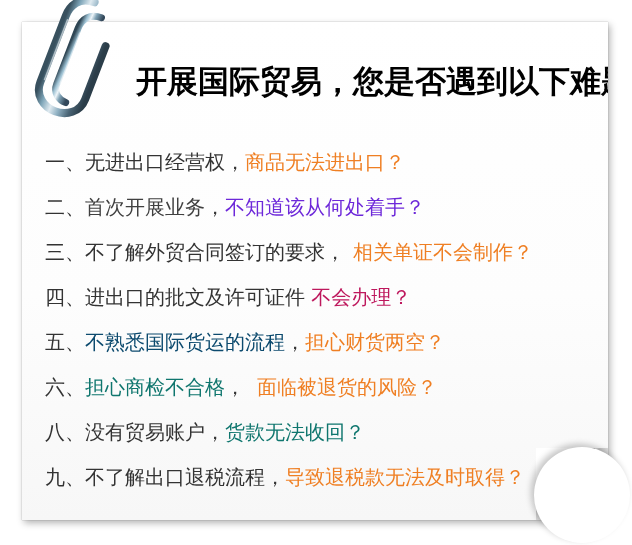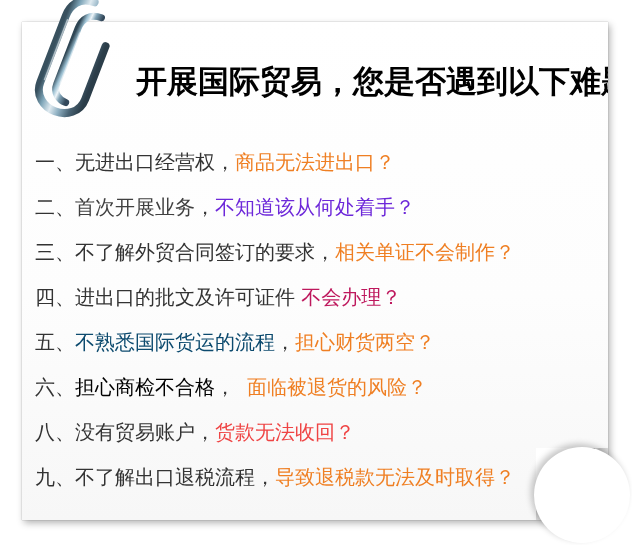--- a/index.html
+++ b/index.html
@@ -93,21 +93,21 @@
     font-size: 31px;
     font-weight: bold;
     letter-spacing: 0px;
     color: #000000;
     line-height: 1;
   }
 
   
   .list {
     position: absolute;
-    left: 13px;
+    left: 23px;
     top: 118px;
     width: 560px;
   }
   .list-item {
     height: 45px;
     line-height: 45px;
     white-space: nowrap;
     font-family: "DejaVu Sans", "Liberation Sans", sans-serif;
     font-size: 20px;
     color: #333333;
@@ -131,25 +131,25 @@
 
 <div id="stage">
 
   <div class="card" style="background: rgb(253, 253, 253);">
 
     <div class="title" style="color: rgb(0, 0, 0);">开展国际贸易，您是否遇到以下难题</div>
 
     <div class="list">
         <div class="list-item"><span class="li-lead" style="color: rgb(51, 51, 51);">一、</span><span class="li-lead" style="color: rgb(51, 51, 51);">无进出口经营权</span><span class="li-sep" style="color: rgb(51, 51, 51);">，</span><span class="li-hi" style="color: rgb(239, 127, 35);">商品无法进出口？</span></div>
         <div class="list-item"><span class="li-lead" style="color: rgb(51, 51, 51);">二、</span><span class="li-lead" style="color: #404040;">首次开展业务</span><span class="li-sep" style="color: rgb(51, 51, 51);">，</span><span class="li-hi" style="color: #6d28d9;">不知道该从何处着手？</span></div>
-        <div class="list-item"><span class="li-lead" style="color: rgb(51, 51, 51);">三、</span><span class="li-lead" style="color: rgb(51, 51, 51);">不了解外贸合同签订的要求</span><span class="li-sep" style="color: rgb(51, 51, 51);">，</span><span class="li-hi" style="color: rgb(239, 127, 35);">相关单证不会制作？</span></div>
+        <div class="list-item"><span class="li-lead" style="color: rgb(51, 51, 51);">三、</span><span class="li-lead" style="color: rgb(51, 51, 51);">不了解外贸合同签订的要求</span><span class="li-sep" style="color: rgb(51, 51, 51);">，</span><span class="li-hi" style="color: rgb(239, 127, 35); margin-left: 8px;">相关单证不会制作？</span></div>
         <div class="list-item"><span class="li-lead" style="color: rgb(51, 51, 51);">四、</span><span class="li-lead" style="color: rgb(51, 51, 51);">进出口的批文及许可证件</span><span class="li-sep" style="color: rgb(51, 51, 51);"> </span><span class="li-hi" style="color: #be185d;">不会办理？</span></div>
         <div class="list-item"><span class="li-lead" style="color: rgb(51, 51, 51);">五、</span><span class="li-lead" style="color: #0c4a6e;">不熟悉国际货运的流程</span><span class="li-sep" style="color: rgb(51, 51, 51);">，</span><span class="li-hi" style="color: rgb(239, 127, 35);">担心财货两空？</span></div>
-        <div class="list-item"><span class="li-lead" style="color: rgb(51, 51, 51);">六、</span><span class="li-lead" style="color: #000000;">担心商检不合格</span><span class="li-sep" style="color: rgb(51, 51, 51);">，</span><span class="li-hi" style="color: rgb(239, 127, 35); margin-left: 12px;">面临被退货的风险？</span></div>
-        <div class="list-item"><span class="li-lead" style="color: rgb(51, 51, 51);">八、</span><span class="li-lead" style="color: rgb(51, 51, 51);">没有贸易账户</span><span class="li-sep" style="color: rgb(51, 51, 51);">，</span><span class="li-hi" style="color: #ef4444;">货款无法收回？</span></div>
+        <div class="list-item"><span class="li-lead" style="color: rgb(51, 51, 51);">六、</span><span class="li-lead" style="color: #0f766e;">担心商检不合格</span><span class="li-sep" style="color: rgb(51, 51, 51);">，</span><span class="li-hi" style="color: rgb(239, 127, 35); margin-left: 12px;">面临被退货的风险？</span></div>
+        <div class="list-item"><span class="li-lead" style="color: rgb(51, 51, 51);">八、</span><span class="li-lead" style="color: rgb(51, 51, 51);">没有贸易账户</span><span class="li-sep" style="color: rgb(51, 51, 51);">，</span><span class="li-hi" style="color: #0f766e;">货款无法收回？</span></div>
         <div class="list-item"><span class="li-lead" style="color: rgb(51, 51, 51);">九、</span><span class="li-lead" style="color: rgb(51, 51, 51);">不了解出口退税流程</span><span class="li-sep" style="color: rgb(51, 51, 51);">，</span><span class="li-hi" style="color: rgb(239, 127, 35);">导致退税款无法及时取得？</span></div>
       </div>
 
     <div class="corner-curl"></div>
   </div>
 
   <div class="corner-cut" style="position:absolute;right:2px;bottom:2px;"></div>
 
   <div class="clip">
     <svg width="120" height="140" viewBox="0 0 120 140" xmlns="http://www.w3.org/2000/svg">

